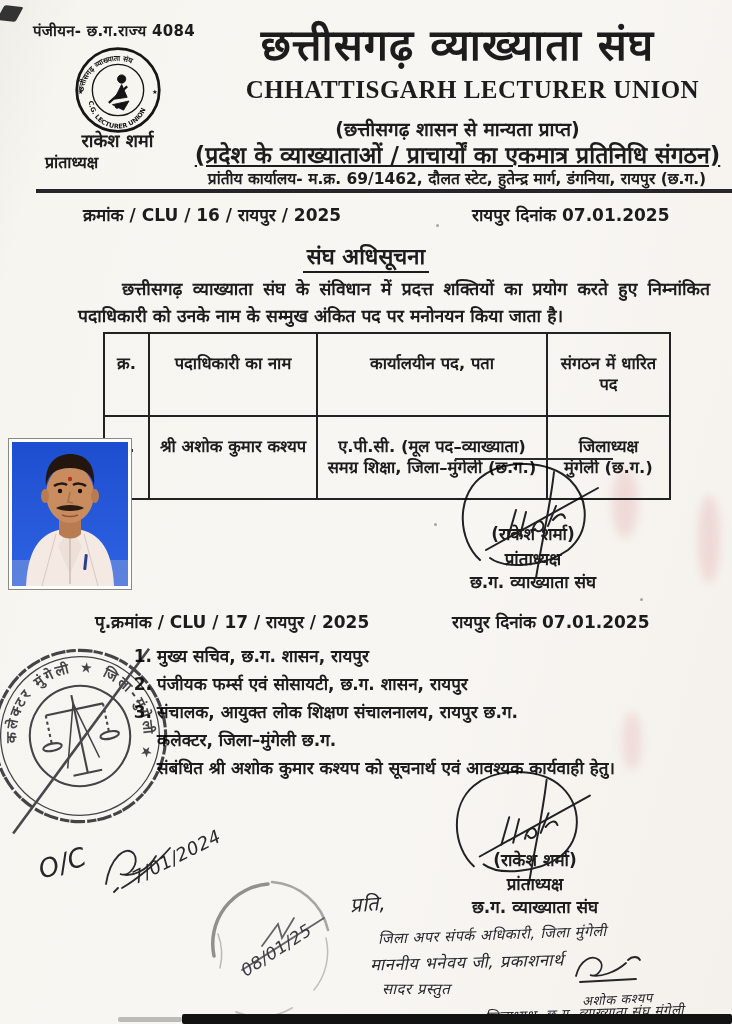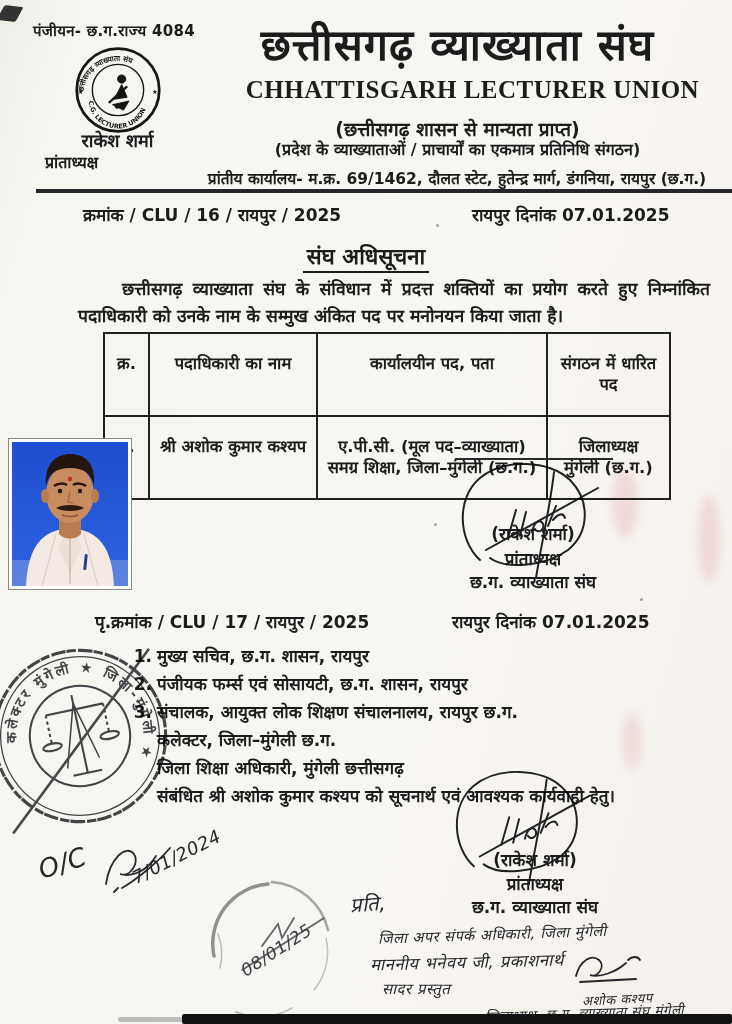--- a/index.html
+++ b/index.html
@@ -11,21 +11,21 @@
   }
   .abs{position:absolute;}
   .ctr{text-align:center;}
   .hdr-reg{font-size:15px;font-weight:700;letter-spacing:.3px;}
   .hdr-name{font-size:18px;font-weight:700;text-align:center;}
   .hdr-role{font-size:16px;font-weight:700;}
   .hdr-mob{font-size:17px;font-weight:700;}
   .title-hi{font-size:43px;font-weight:700;letter-spacing:1px;line-height:1.1;}
   .title-en{font-family:"Liberation Serif","DejaVu Serif",serif;font-size:25px;font-weight:700;letter-spacing:.5px;}
   .sub1{font-size:19px;font-weight:700;margin-top:6px;}
-  .sub2{font-size:16px;font-weight:700;}
+  .sub2{font-size:23px;font-weight:700;text-decoration:underline;}
   .addr{font-size:15.5px;font-weight:700;}
   .dblrule{left:36px;right:0;top:189px;height:4px;border-top:3px solid #26262a;border-bottom:1.5px solid #26262a;}
   .ref{font-size:17px;font-weight:700;}
   .notice-head{font-size:22px;font-weight:700;border-bottom:2px solid #1c1c1c;padding:0 4px 2px;}
   .body-par{font-size:17.5px;font-weight:600;line-height:1.55;text-align:justify;text-indent:44px;}
   table.doc{border-collapse:collapse;width:566px;table-layout:fixed;}
   table.doc td,table.doc th{border:2px solid #222;padding:19px 4px;font-size:16.5px;line-height:1.3;text-align:center;vertical-align:middle;}
   table.doc th{font-weight:700;}
   table.doc td{font-weight:600;}
   .sigline{border-top:2px solid #2a2a2a;}
@@ -182,21 +182,20 @@
   <div class="abs sig-text" style="left:428px;top:570px;width:210px;">छ.ग. व्याख्याता संघ</div>
 
   <div class="abs ref" style="left:95px;top:610px;">पृ.क्रमांक / CLU / 17 / रायपुर / 2025</div>
   <div class="abs ref" style="left:452px;top:610px;">रायपुर दिनांक 07.01.2025</div>
 
   <div class="abs" style="left:128px;top:644px;width:560px;">
     <div style="margin-bottom:5px;"><span class="list-num">1.</span> <span class="list-text">मुख्य सचिव, छ.ग. शासन, रायपुर</span></div>
     <div style="margin-bottom:5px;"><span class="list-num">2.</span> <span class="list-text">पंजीयक फर्म्स एवं सोसायटी, छ.ग. शासन, रायपुर</span></div>
     <div style="margin-bottom:5px;"><span class="list-num">3.</span> <span class="list-text">संचालक, आयुक्त लोक शिक्षण संचालनालय, रायपुर छ.ग.</span></div>
     <div style="margin-bottom:5px;"><span class="list-num"></span> <span class="list-text">कलेक्टर, जिला–मुंगेली छ.ग.</span></div>
-    <div style="margin-bottom:5px;"><span class="list-num"></span> <span class="list-text">जिला शिक्षा अधिकारी, मुंगेली छत्तीसगढ़</span></div>
     <div style="margin-bottom:5px;"><span class="list-num"></span> <span class="list-text">संबंधित श्री अशोक कुमार कश्यप को सूचनार्थ एवं आवश्यक कार्यवाही हेतु।</span></div>
   </div>
 
   <div class="abs ink" style="left:-14px;top:642px;opacity:.85;transform:rotate(-12deg);">
     <svg viewBox="0 0 180 180" width="188" height="188">
       <defs>
         <path id="stampRing" d="M29,90 A61,61 0 1 1 151,90 A61,61 0 1 1 29,90" fill="none"></path>
       </defs>
       <g stroke="#25252b" fill="none">
         <circle cx="90" cy="90" r="82" stroke-width="3" stroke-dasharray="9 2 14 1"></circle>

